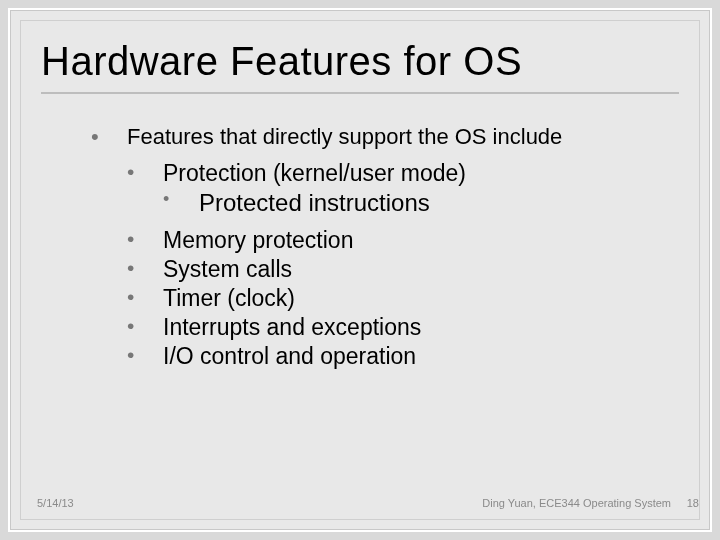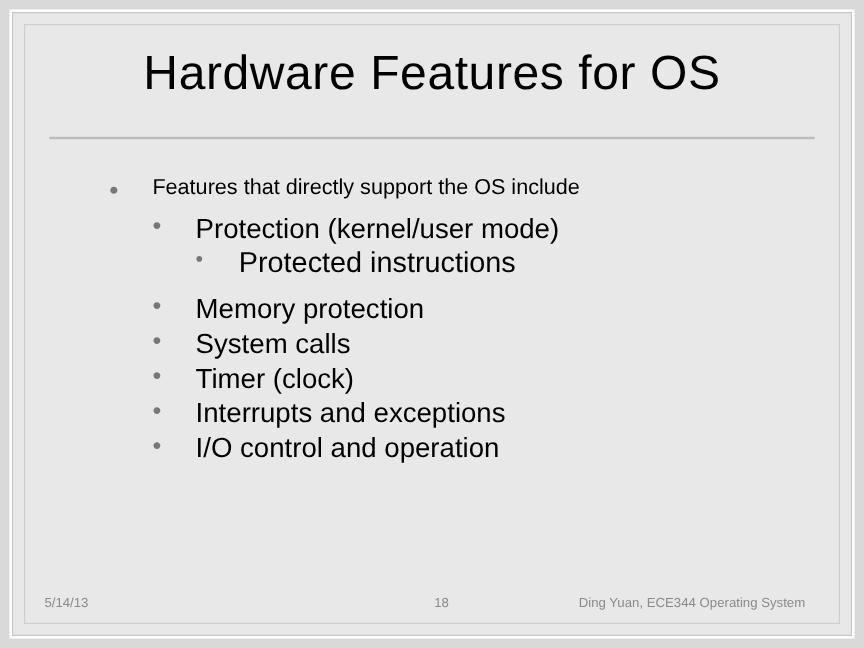--- a/index.html
+++ b/index.html
@@ -1,29 +1,29 @@
 <!DOCTYPE html>
 <html><head>
 <meta charset="utf-8">
 <style>
 html,body{margin:0;padding:0}
 body{width:720px;height:540px;background:#d9d9d9;font-family:Arial,Helvetica,sans-serif;color:#000;overflow:hidden}
 .slide{position:absolute;top:8px;left:8px;right:8px;bottom:8px;background:#e8e8e8;border:2px solid #fff;box-shadow:0 0 0 1px #c8c8c8 inset}
 .inner{position:absolute;top:10px;left:10px;right:10px;bottom:10px;border:1px solid #cfcfcf}
-.title{font-size:40px;text-align:center;margin:18px 20px 8px;border-bottom:2px solid #bdbdbd;padding-bottom:30px;letter-spacing:0.5px}
+.title{font-size:40px;margin:18px 20px 8px;border-bottom:2px solid #bdbdbd;padding-bottom:8px;letter-spacing:0.5px}
 .body{padding:22px 50px 0 70px}
-.lvl1{font-size:18px;margin:0 0 10px;position:relative;padding-left:36px}
+.lvl1{font-size:22px;margin:0 0 10px;position:relative;padding-left:36px}
 .lvl1:before{content:"•";position:absolute;left:0;top:0;color:#777;font-size:22px}
 .lvl2{font-size:23px;margin:2px 0 2px 36px;position:relative;padding-left:36px}
 .lvl2:before{content:"•";position:absolute;left:0;top:0;color:#777;font-size:21px}
 .lvl3{font-size:24px;margin:2px 0 10px 72px;position:relative;padding-left:36px}
 .lvl3:before{content:"•";position:absolute;left:0;top:0;color:#777;font-size:18px}
 .footer{position:absolute;left:0;right:0;bottom:10px;height:20px;font-size:11px;color:#8a8a8a}
 .fleft{position:absolute;left:16px;bottom:0}
-.fcenter{position:absolute;left:16px;right:0;text-align:center;bottom:0}
+.fcenter{position:absolute;left:16px;right:0;text-align:right;bottom:0}
 .fright{position:absolute;right:28px;bottom:0}
 </style>
 </head>
 <body>
 
 <div class="slide">
   <div class="inner">
 
     <div class="title">Hardware Features for OS</div>
 

